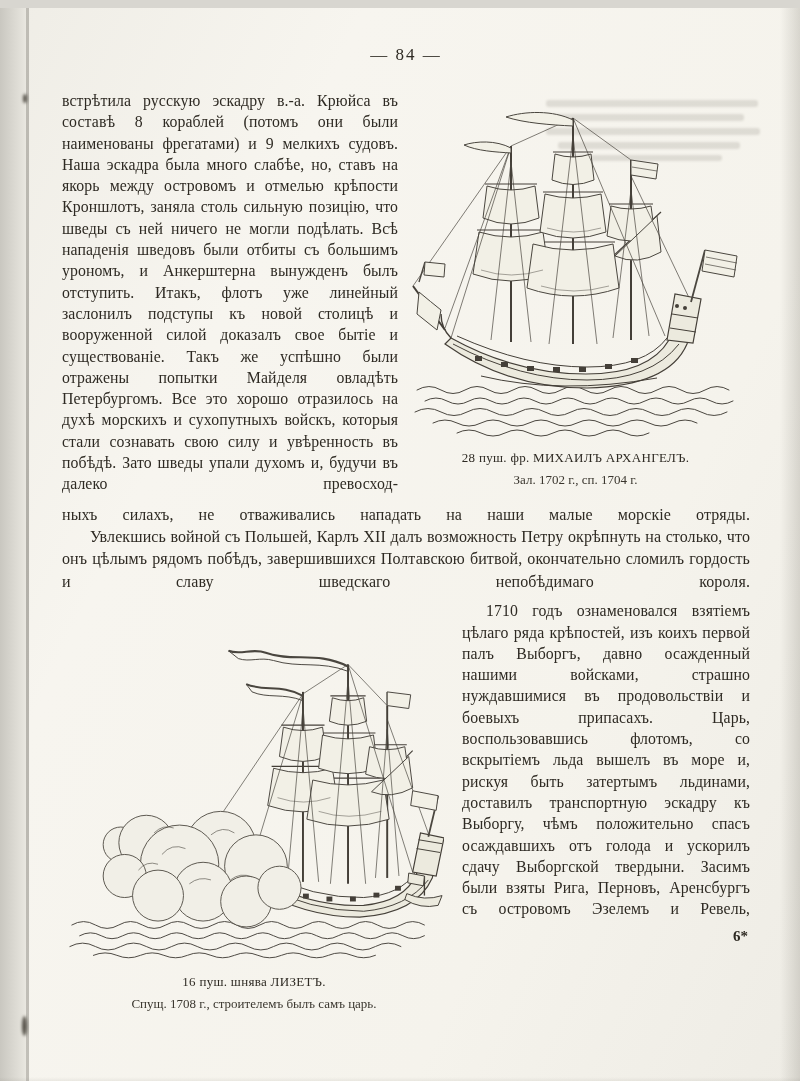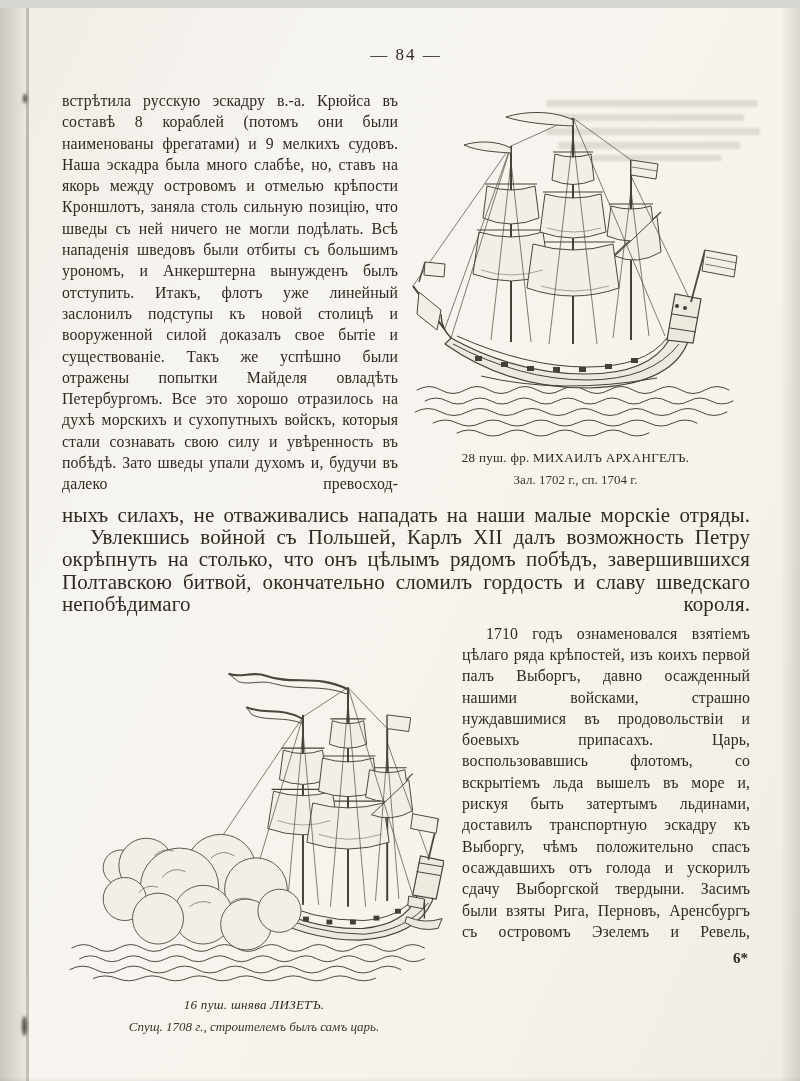--- a/index.html
+++ b/index.html
@@ -39,24 +39,24 @@
   .indent{text-indent:28px;}
 
   .top-row{display:flex;gap:3px;align-items:flex-start;}
   .col-left{flex:0 0 336px;width:336px;}
   .figure{flex:1;text-align:center;}
   .figure svg{display:block;margin:0 auto;}
   .caption-title{font-size:13px;line-height:18px;margin-top:11px;letter-spacing:.3px;}
   .caption-sub{font-size:13px;line-height:16px;margin-top:5px;color:#3a362e;}
 
   .mid{margin-top:9px;}
-  .mid p{font-size:21px;line-height:22.4px;text-align:justify;letter-spacing:.1px;}
+  .mid p{font-size:16px;line-height:22.4px;text-align:justify;letter-spacing:.1px;}
 
   .bottom-row{display:flex;gap:16px;align-items:flex-start;margin-top:7px;}
-  .fig2{flex:0 0 384px;width:384px;text-align:center;font-style:italic;}
+  .fig2{flex:0 0 384px;width:384px;text-align:center;}
   .col-right{flex:1;}
   .col-right .indent{text-indent:24px;}
 
   .signature{text-align:right;font-size:15px;font-weight:bold;margin-top:8px;padding-right:2px;}
 </style>
 </head>
 <body>
 
 <div class="scan">
 

